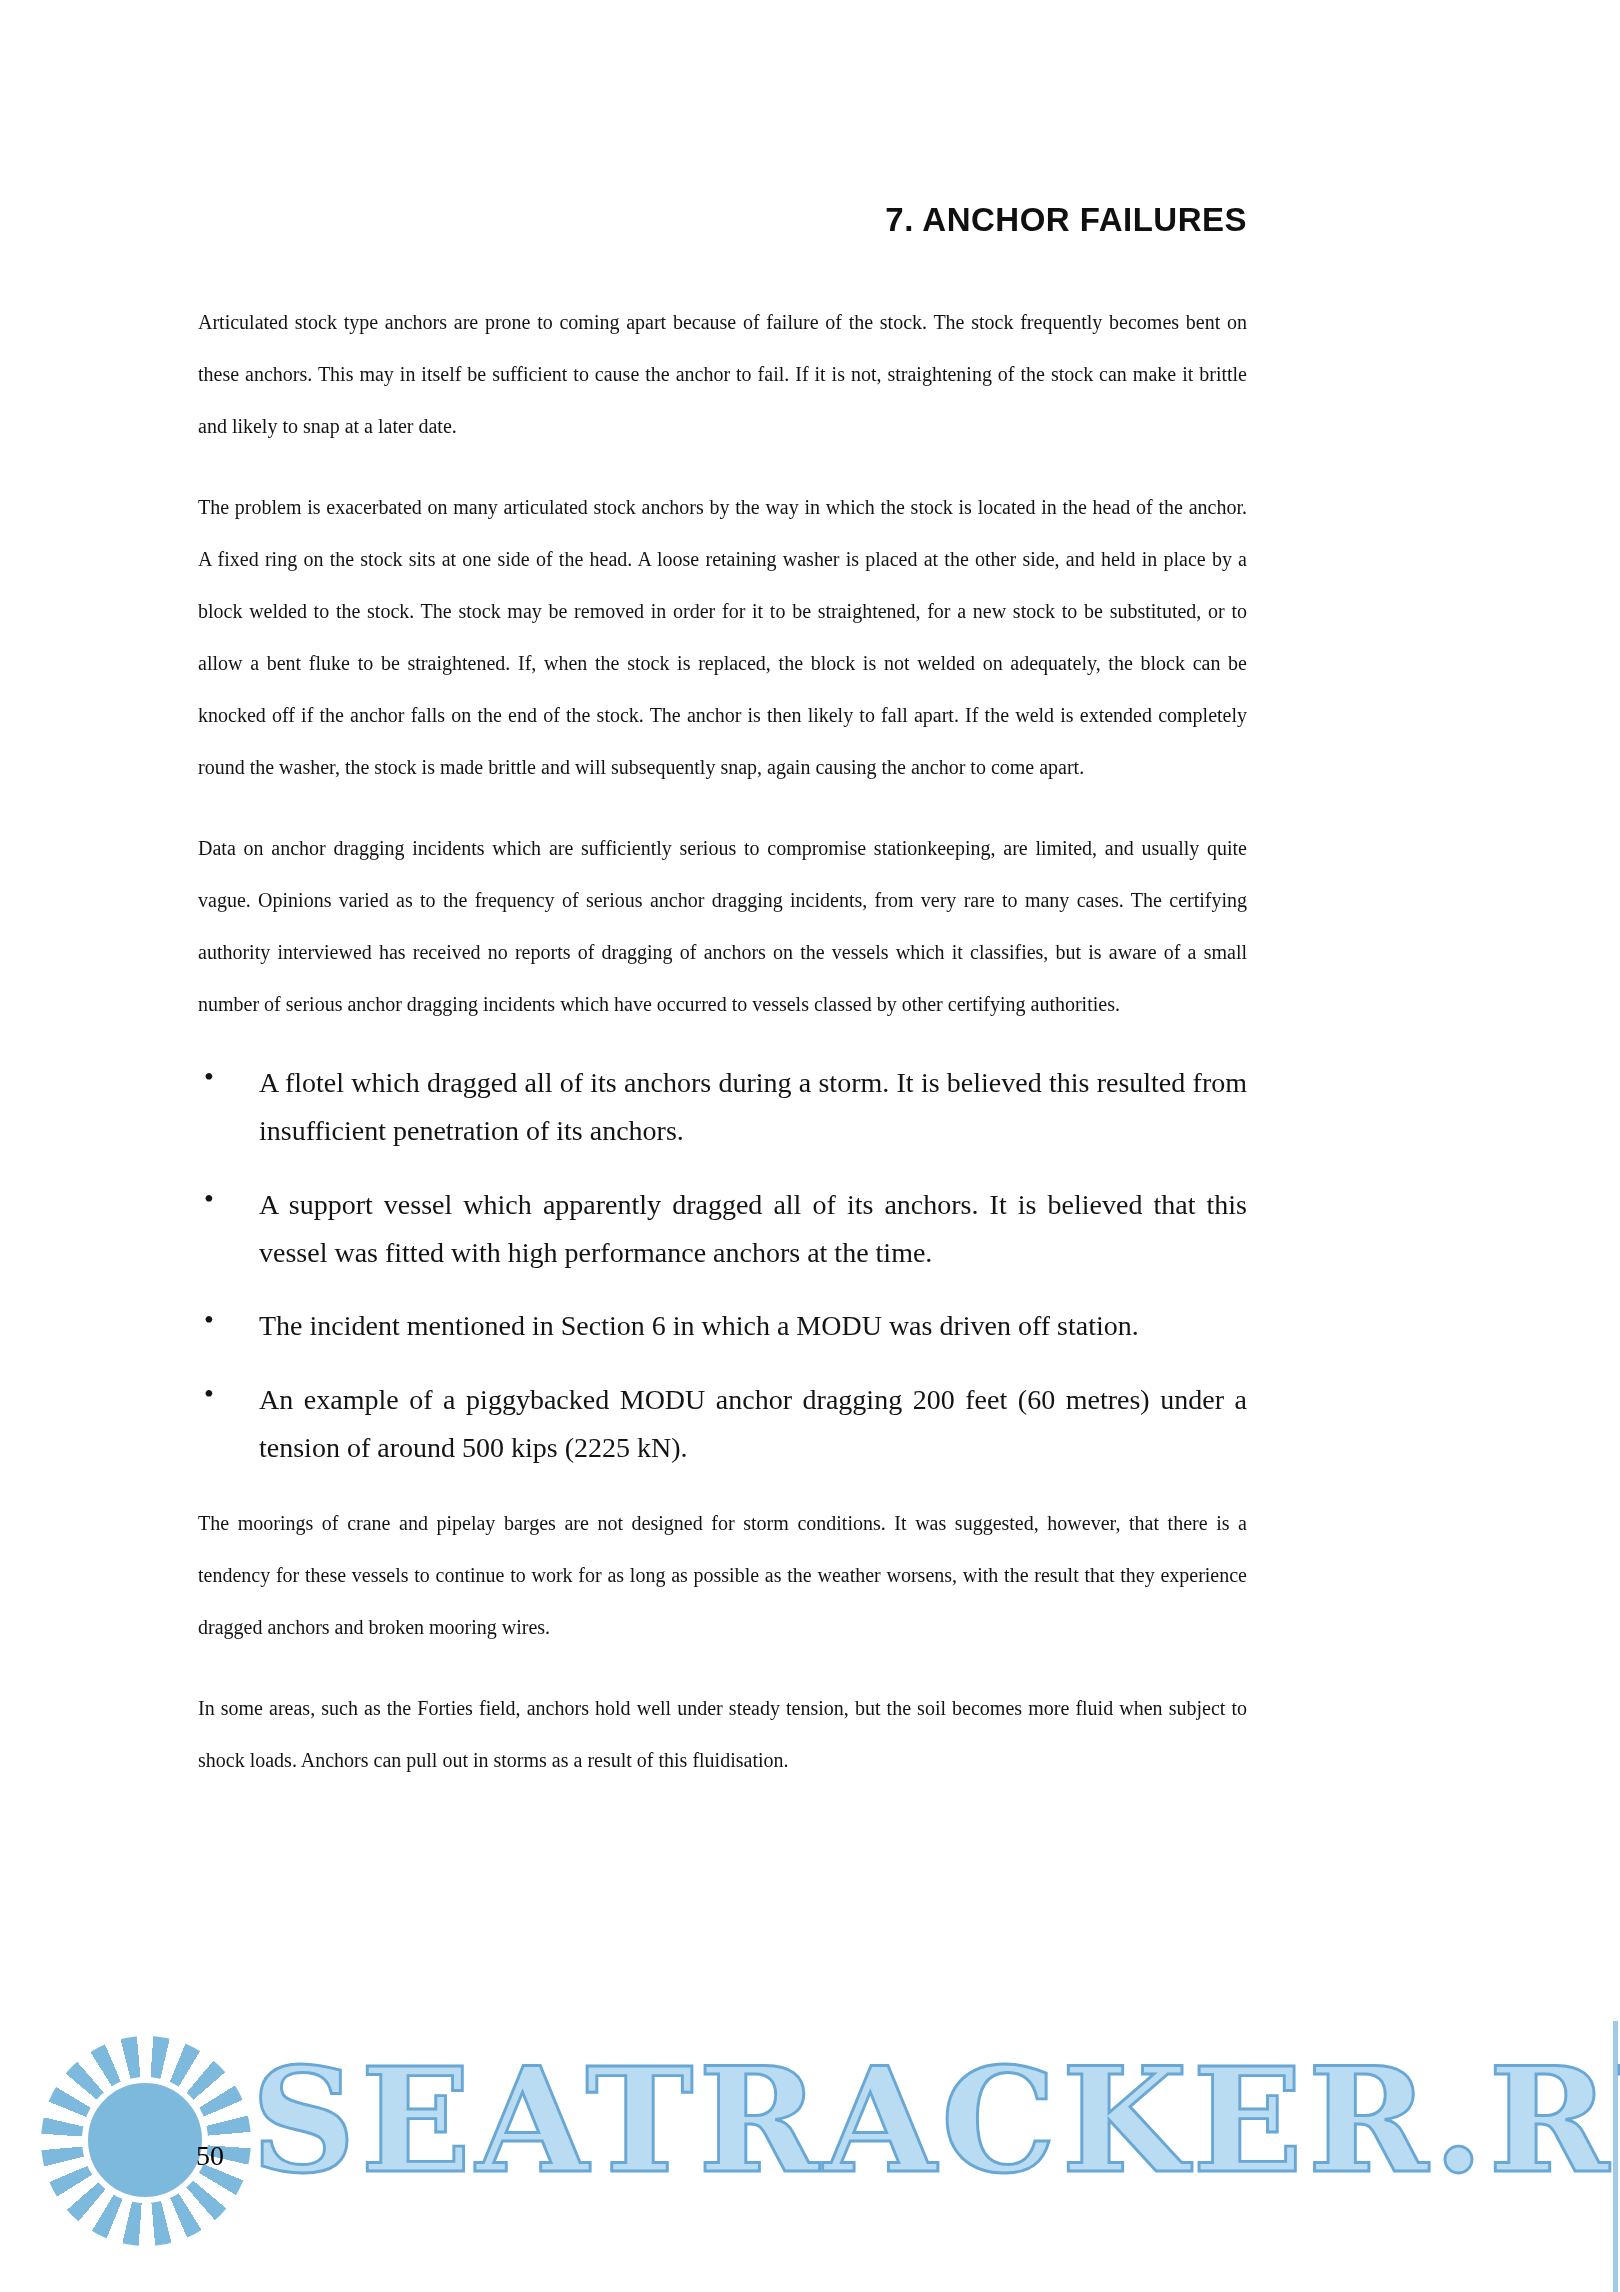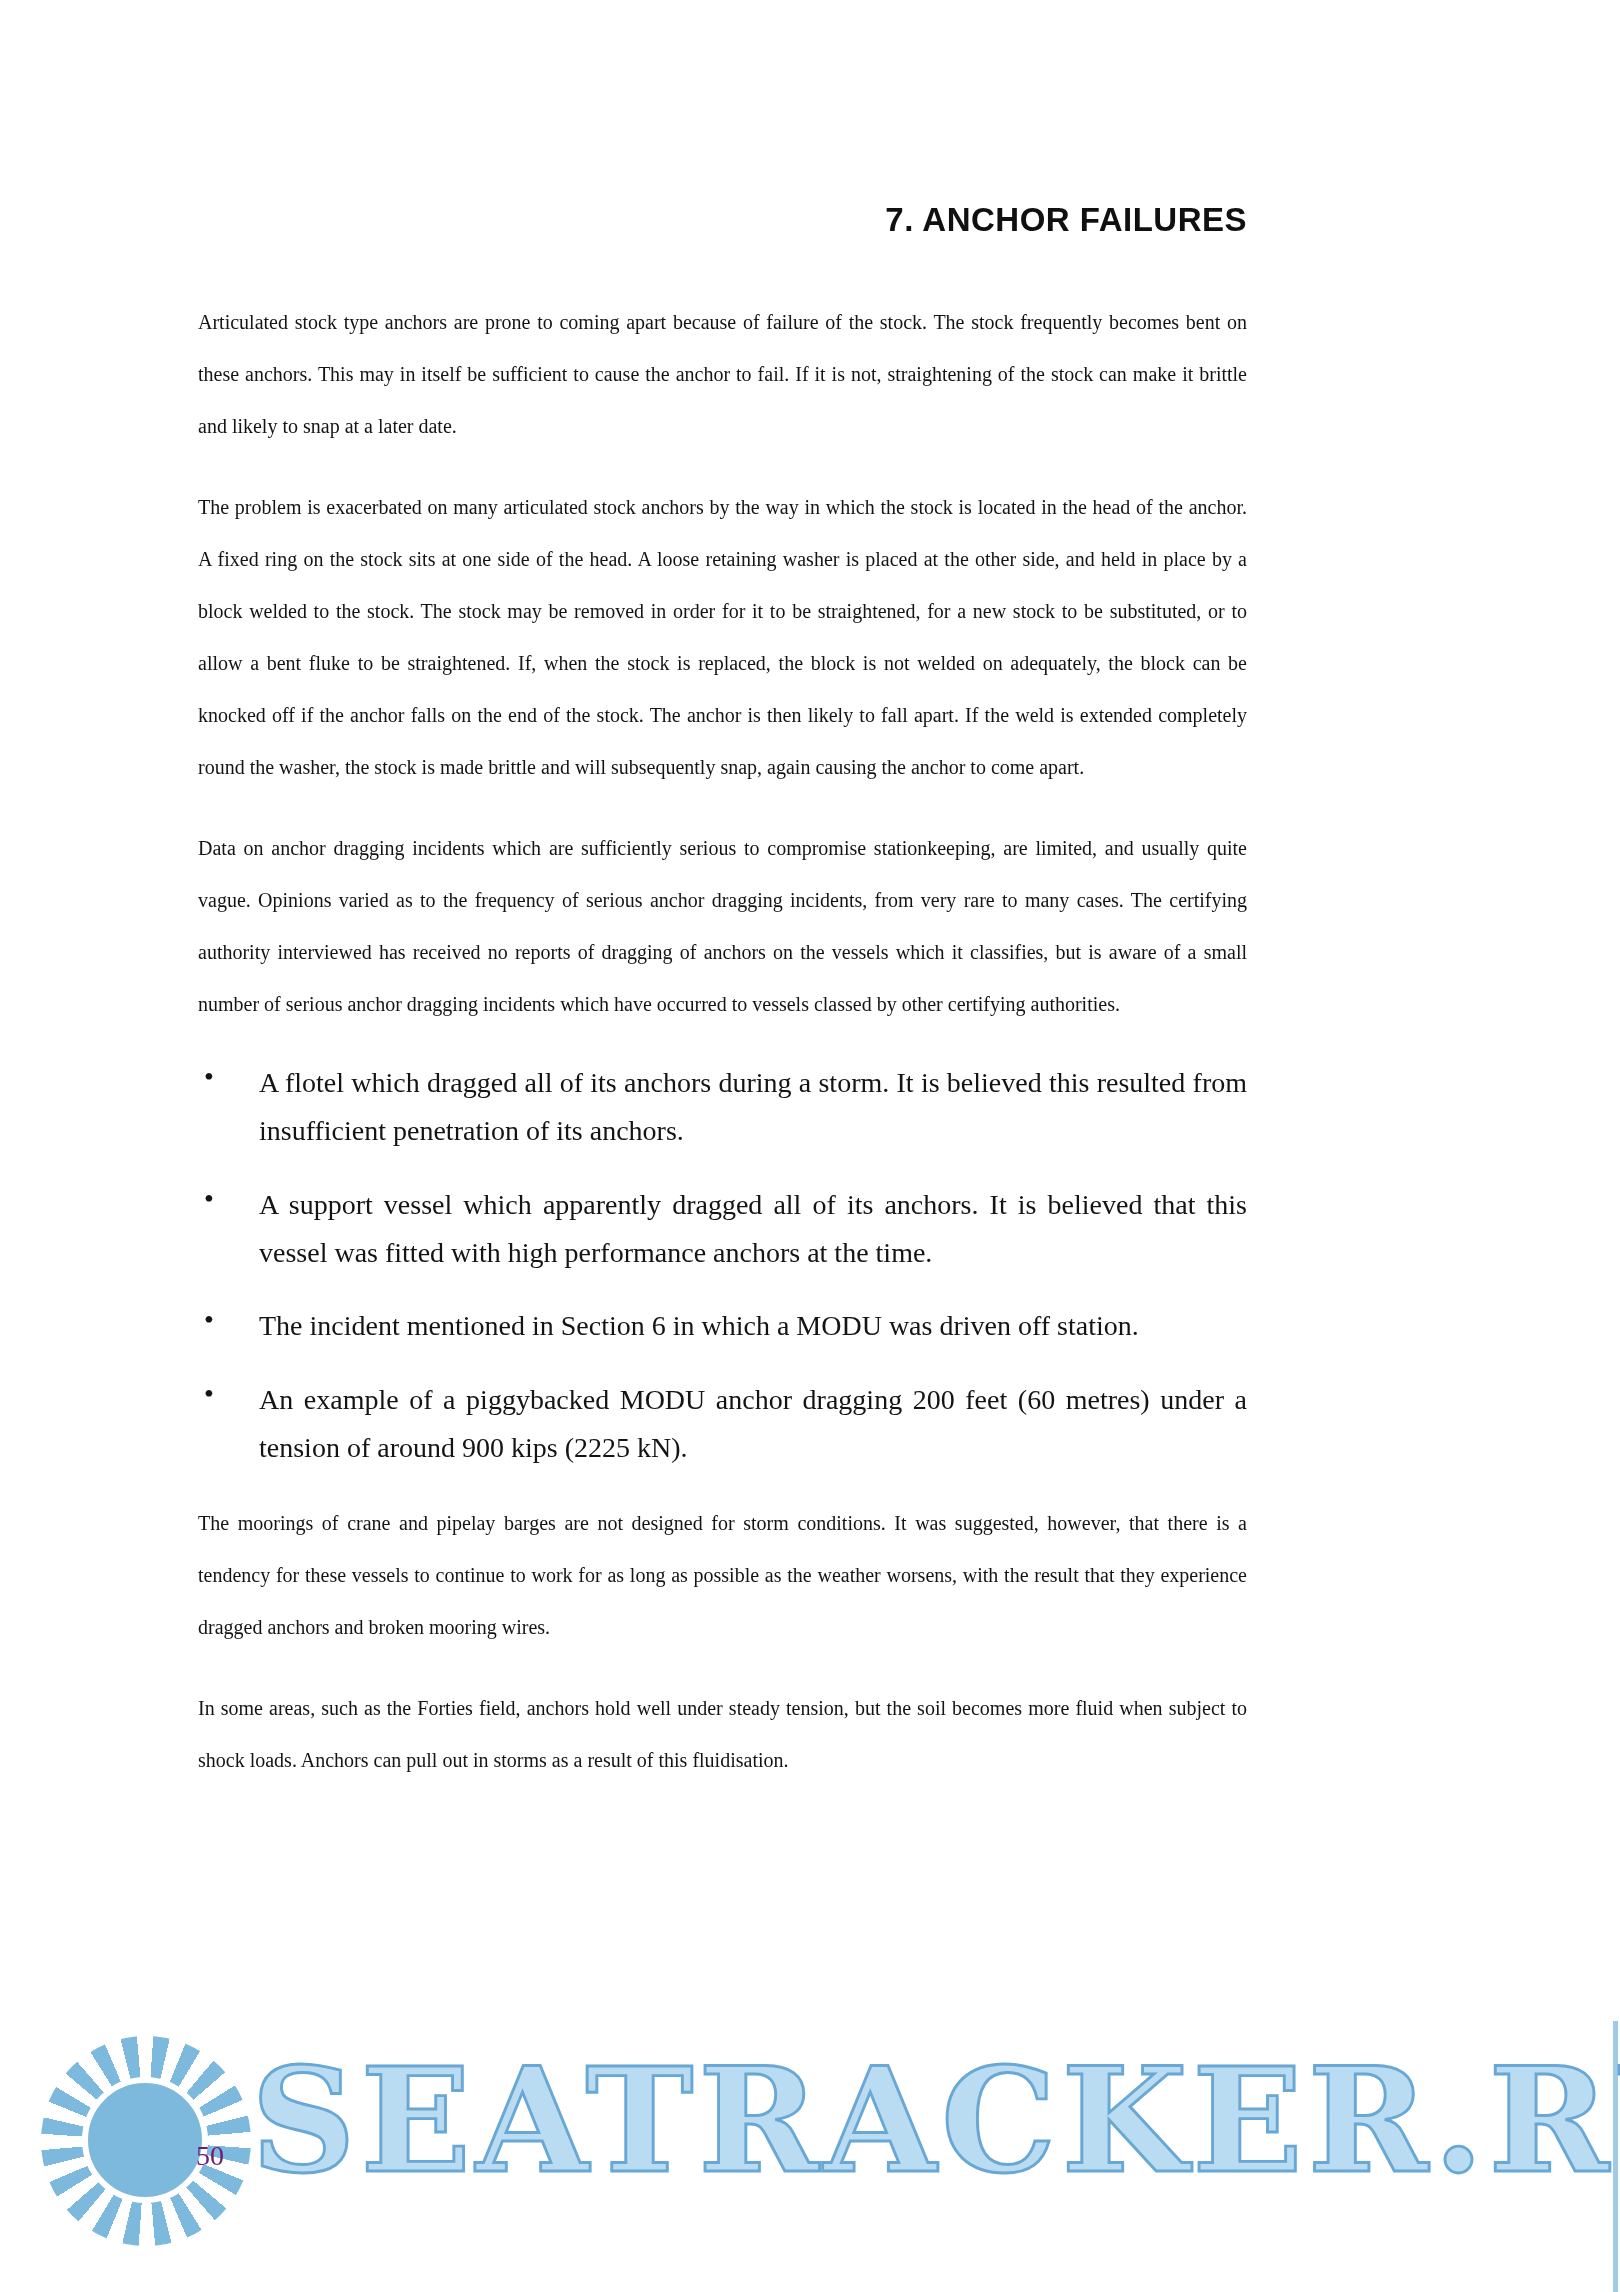--- a/index.html
+++ b/index.html
@@ -105,21 +105,21 @@
     color: #b9dcf2;
     -webkit-text-stroke: 2.9px #69a8d4;
     z-index: 2;
   }
   .page-number {
     position: absolute;
     left: 196px;
     top: 129px;
     font-size: 28px;
     line-height: 36px;
-    color: #701a75;
+    color: #000000;
     z-index: 3;
   }
   .edge-line {
     position: absolute;
     right: 2px;
     top: 11.8px;
     width: 4.9px;
     height: 272px;
     background: #9fcbe8;
     z-index: 1;
@@ -146,21 +146,21 @@
       <li class="bullet-item">
         <span class="bullet-marker">•</span>
         <span class="bullet-text">A support vessel which apparently dragged all of its anchors.  It is believed that this vessel was fitted with high performance anchors at the time.</span>
       </li>
       <li class="bullet-item">
         <span class="bullet-marker">•</span>
         <span class="bullet-text">The incident mentioned in Section 6 in which a MODU was driven off station.</span>
       </li>
       <li class="bullet-item">
         <span class="bullet-marker">•</span>
-        <span class="bullet-text">An example of a piggybacked MODU anchor dragging 200 feet (60 metres) under a tension of around 900 kips (2225 kN).</span>
+        <span class="bullet-text">An example of a piggybacked MODU anchor dragging 200 feet (60 metres) under a tension of around 500 kips (2225 kN).</span>
       </li>
     </ul>
 
     <p class="para">The moorings of crane and pipelay barges are not designed for storm conditions.  It was suggested, however, that there is a tendency for these vessels to continue to work for as long as possible as the weather worsens, with the result that they experience dragged anchors and broken mooring wires.</p>
     <p class="para">In some areas, such as the Forties field, anchors hold well under steady tension, but the soil becomes more fluid when subject to shock loads.  Anchors can pull out in storms as a result of this fluidisation.</p>
 
   </div>
 
   <div class="footer">
     <div class="sun">

